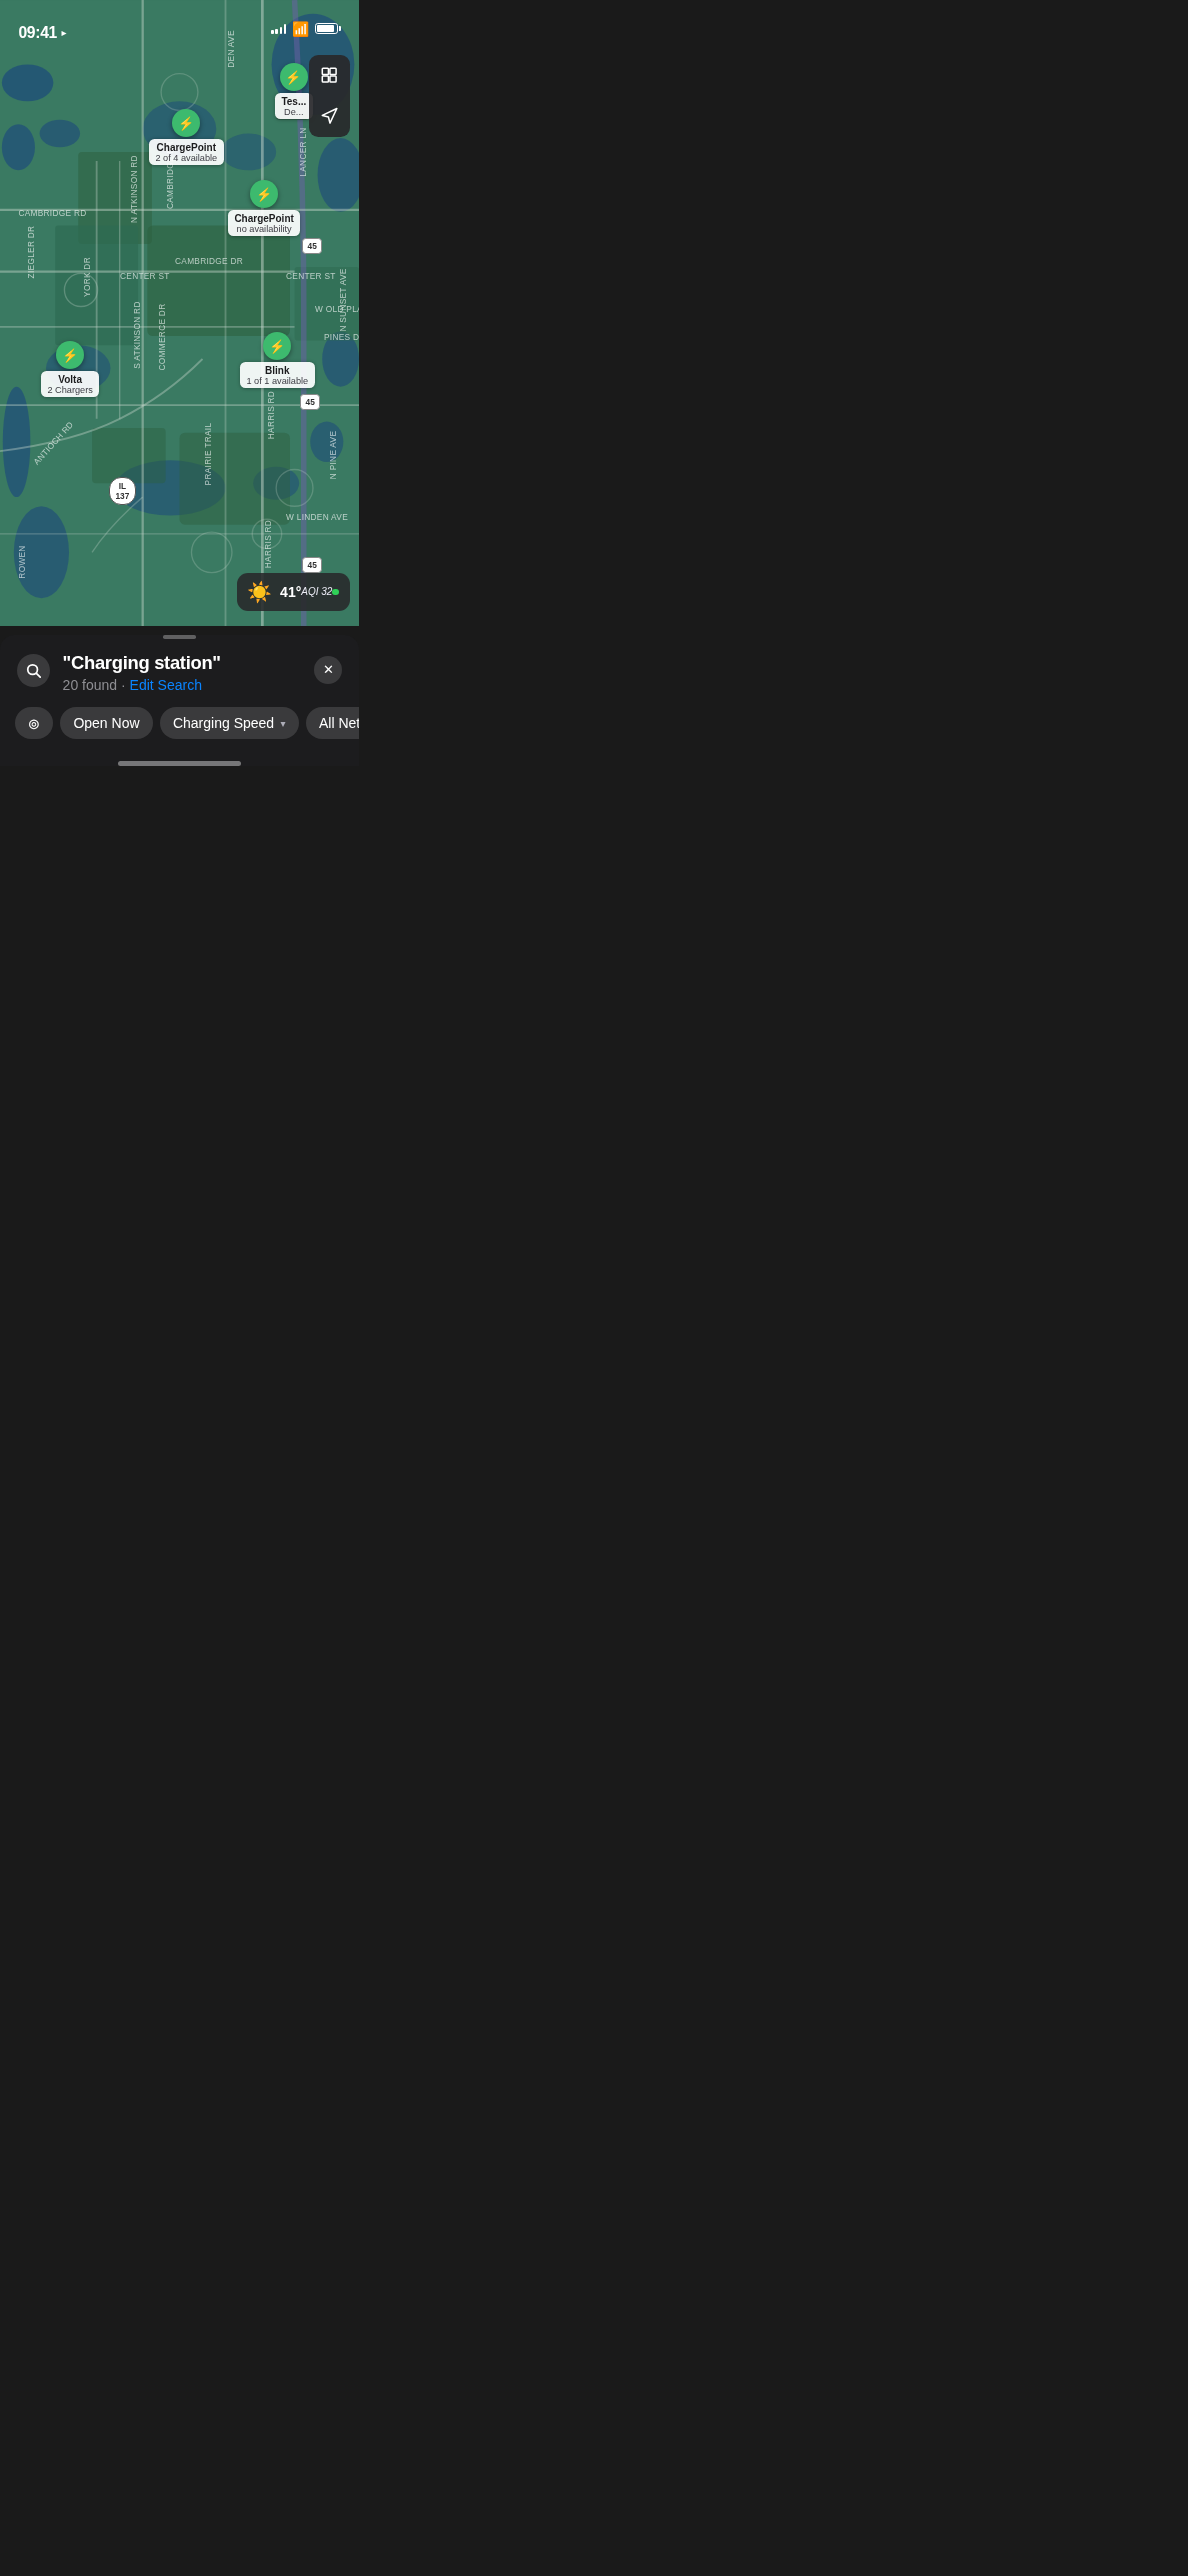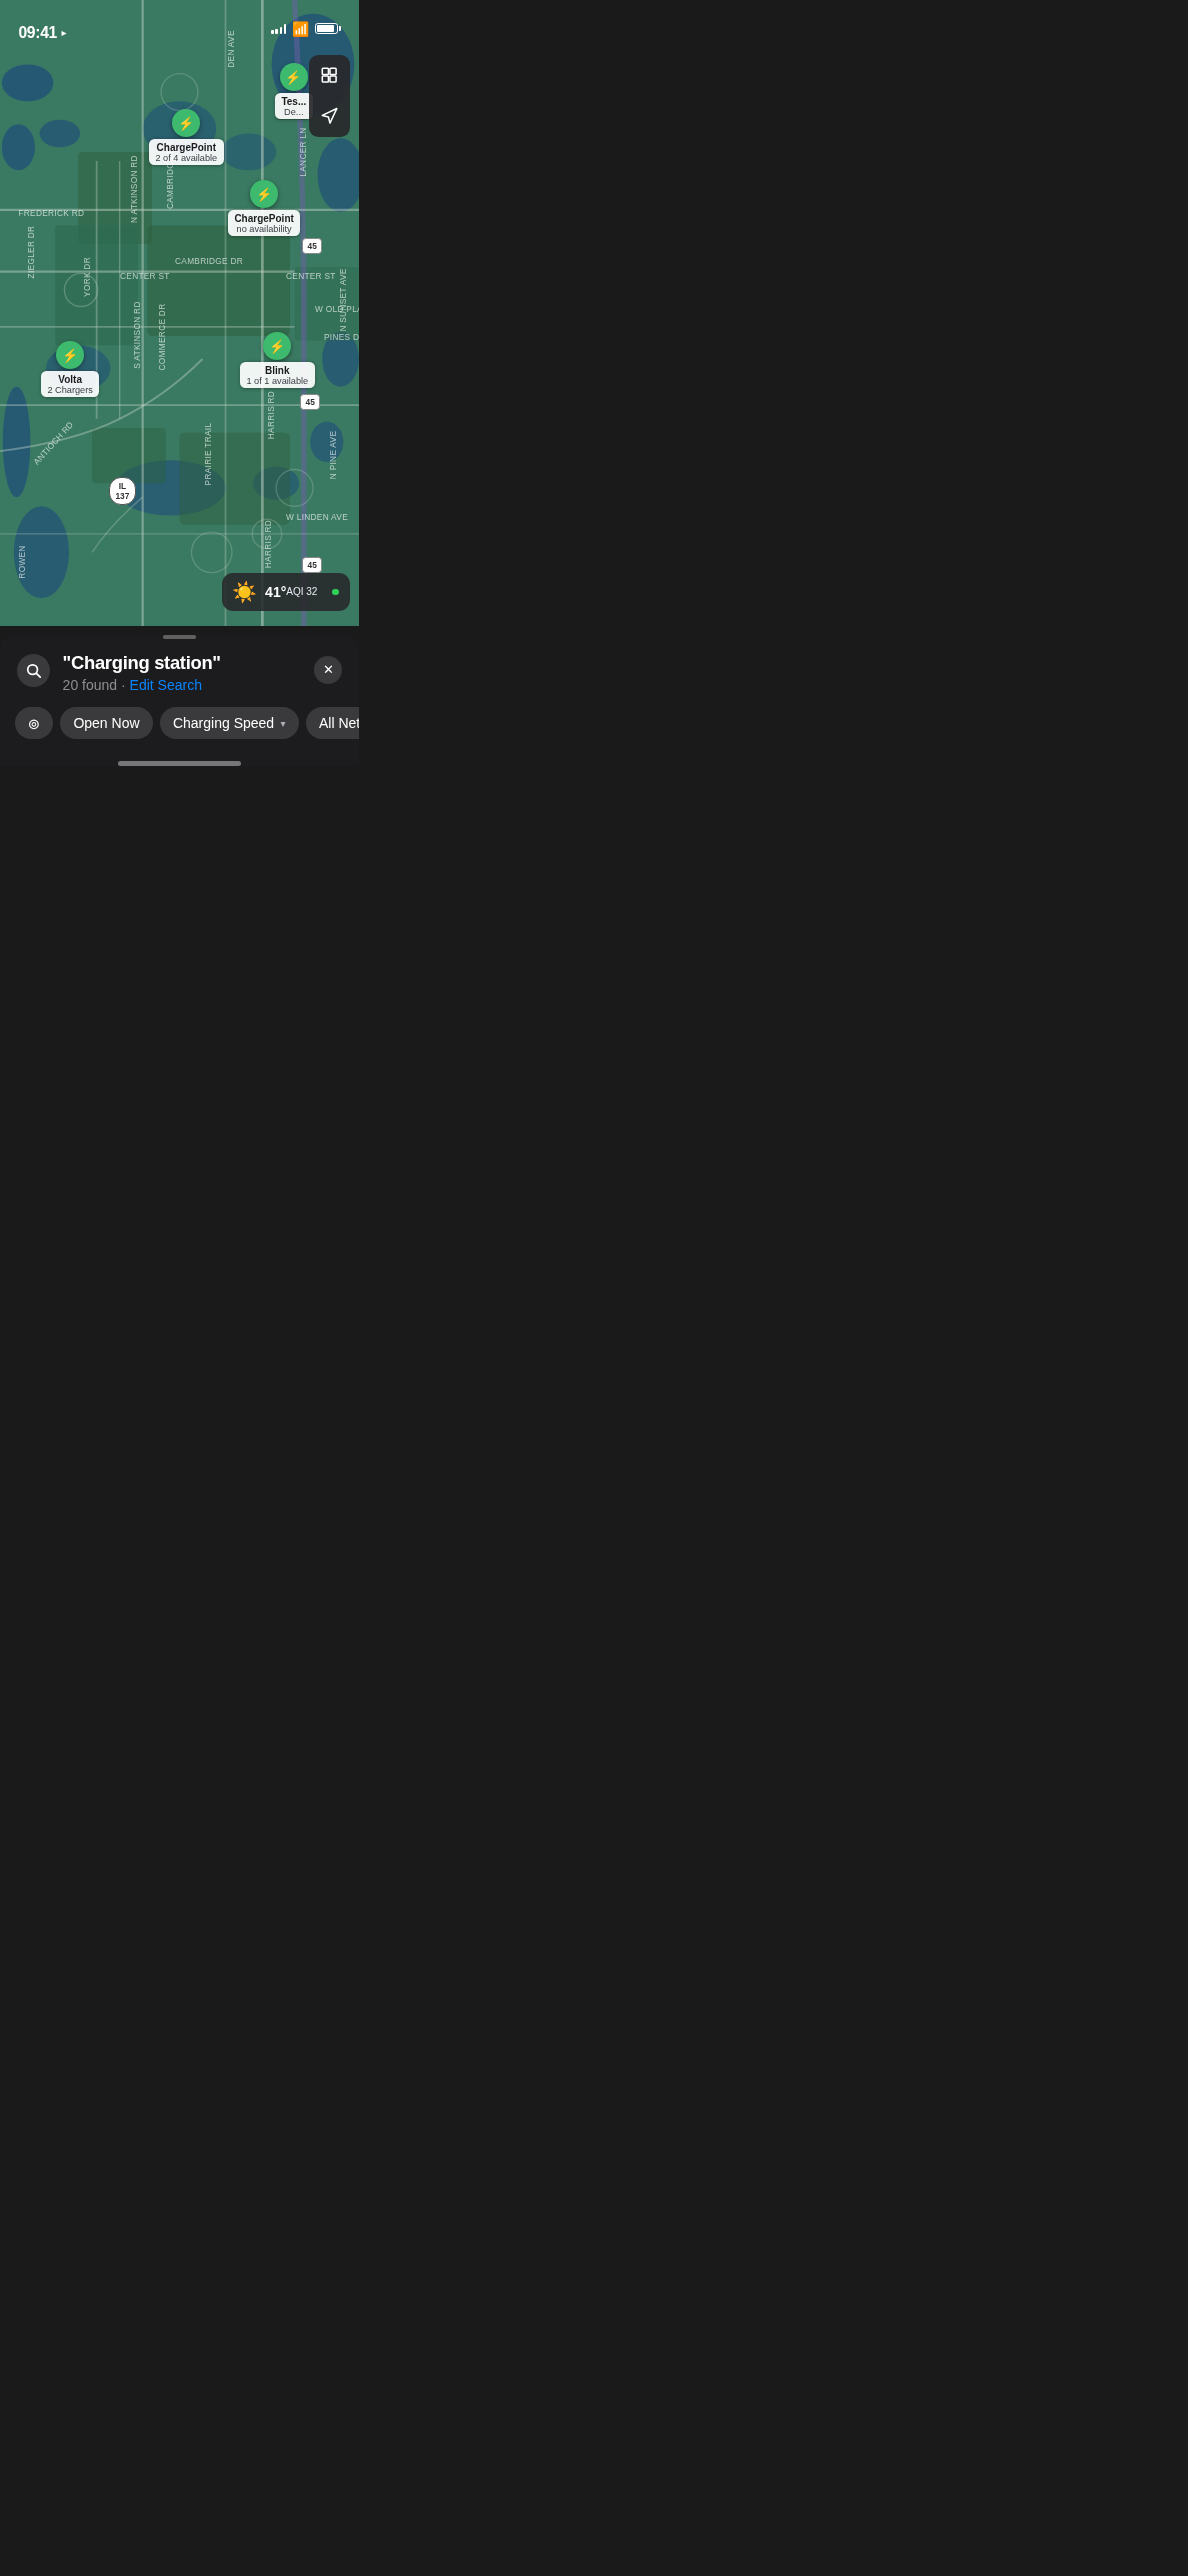--- a/index.html
+++ b/index.html
@@ -203,21 +203,22 @@
       color: white;
       font-size: 14px;
       font-weight: 600;
     }
 
     .weather-aqi {
       color: #ebebf5;
       font-size: 10px;
       display: flex;
       align-items: center;
-      gap: 15px;
+      gap: 0;
+      font-style: italic;
     }
 
     .aqi-dot {
       width: 6.4px;
       height: 6.4px;
       background: #30d158;
       border-radius: 50%;
     }
 
     
@@ -477,21 +478,21 @@
       <svg width="18.4" height="18.4" viewBox="0 0 24 24" fill="none" stroke="white" stroke-width="2" stroke-linecap="round" stroke-linejoin="round">
         <polygon points="3,11 22,2 13,21 11,13"></polygon>
       </svg>
     </div>
   </div>
 
   <span class="road-label" style="top:44px;left:212px;transform:rotate(-90deg);">DEN AVE</span>
   <span class="road-label" style="top:184px;left:100px;transform:rotate(-90deg);">N ATKINSON RD</span>
   <span class="road-label" style="top:170px;left:136px;transform:rotate(-90deg);">CAMBRIDGE DR</span>
   <span class="road-label" style="top:147px;left:278px;transform:rotate(-90deg);">LANCER LN</span>
-  <span class="road-label" style="top:208px;left:18.4px;">FREDERICK RD</span>
+  <span class="road-label" style="top:208px;left:18.4px;">CAMBRIDGE RD</span>
   <span class="road-label" style="top:247px;left:4.6px;transform:rotate(-90deg);">ZIEGLER DR</span>
   <span class="road-label" style="top:272px;left:67px;transform:rotate(-90deg);">YORK DR</span>
   <span class="road-label" style="top:256px;left:175px;">CAMBRIDGE DR</span>
   <span class="road-label" style="top:271px;left:120px;">CENTER ST</span>
   <span class="road-label" style="top:271px;left:286px;">CENTER ST</span>
   <span class="road-label" style="top:330px;left:103px;transform:rotate(-90deg);">S ATKINSON RD</span>
   <span class="road-label" style="top:332px;left:129px;transform:rotate(-90deg);">COMMERCE DR</span>
   <span class="road-label" style="top:304px;left:315px;">W OLD PLANK R</span>
   <span class="road-label" style="top:295px;left:311px;transform:rotate(-90deg);">N SUNSET AVE</span>
   <span class="road-label" style="top:332px;left:324px;">PINES DR</span>

